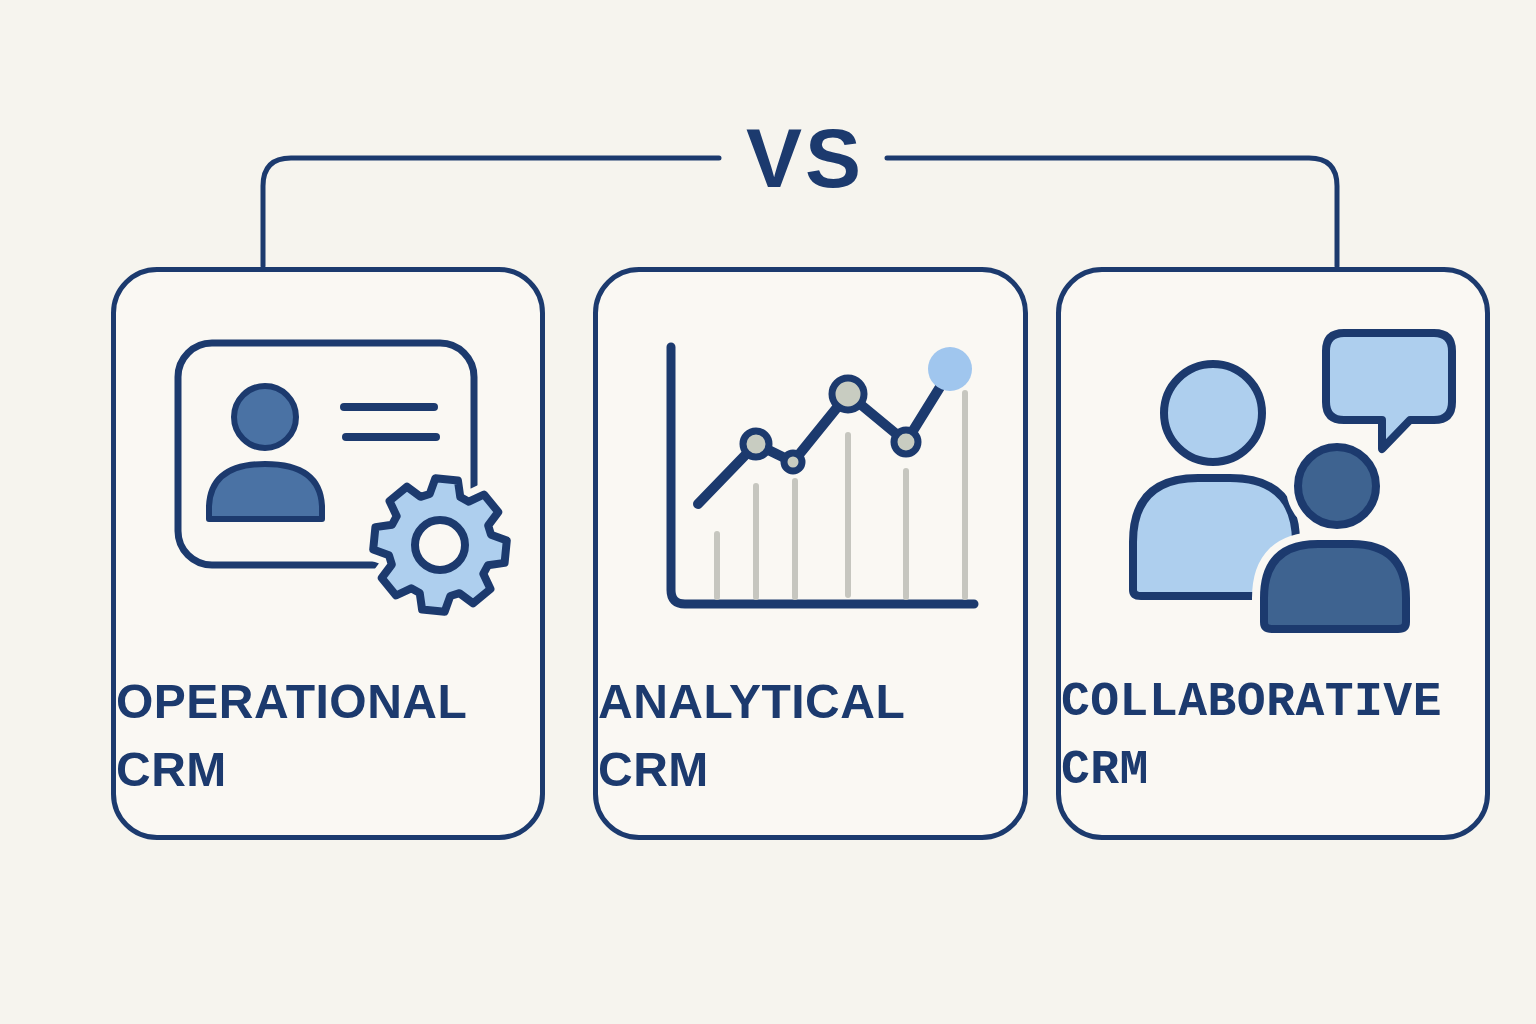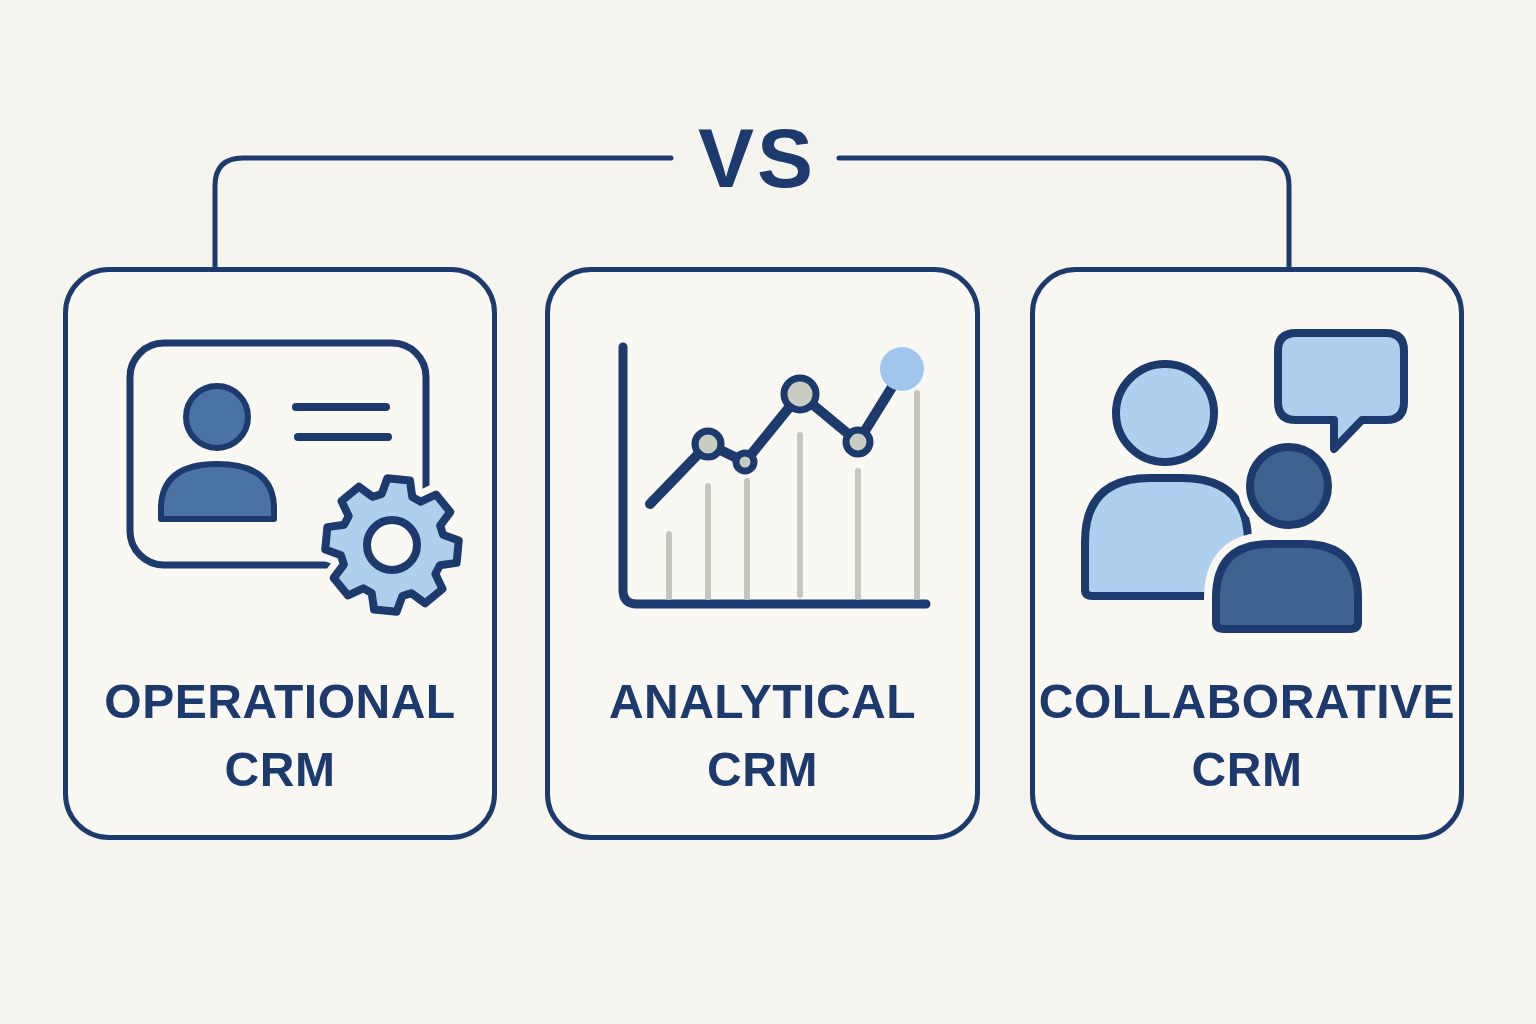--- a/index.html
+++ b/index.html
@@ -12,37 +12,37 @@
     --dark-blue:#3e6390;
     --bar-gray:#c6c6bf;
     --node-gray:#c8ccc1;
   }
   html,body{margin:0;padding:0;}
   body{
     width:1536px;height:1024px;position:relative;overflow:hidden;
     background:var(--background);
     font-family:"Liberation Sans", sans-serif;
   }
-  .canvas{position:absolute;inset:0;}
+  .canvas{position:absolute;inset:0;margin-left:48px;}
   svg.scene{position:absolute;left:0;top:0;pointer-events:none;}
   .connector{stroke:var(--navy);stroke-width:5;fill:none;stroke-linecap:round;}
   .vs{
     position:absolute;left:672px;top:116px;width:170px;text-align:center;
     font-size:84px;font-weight:bold;letter-spacing:3px;color:var(--navy);line-height:1;
   }
   .card{
     position:absolute;top:267px;width:434px;height:573px;box-sizing:border-box;
     background:var(--card-background);
     border:5px solid var(--navy);border-radius:46px;
   }
   .card.c1{left:63px;}
   .card.c2{left:545px;width:435px;padding-left:29px;}
-  .card.c3{left:1030px;}
+  .card.c3{left:1008px;font-family:Liberation Mono, monospace;}
   .card-title{
-    position:absolute;left:0;right:0;top:396px;text-align:center;
+    position:absolute;left:0;right:0;top:396px;
     color:var(--navy);font-weight:bold;font-size:48px;line-height:68px;letter-spacing:0.5px;
   }
   
   .s-navy{stroke:var(--navy);}
   .s-bg{stroke:var(--card-background);}
   .s-gray{stroke:var(--bar-gray);}
   .f-none{fill:none;}
   .f-bg{fill:var(--card-background);}
   .f-light{fill:var(--light-blue);}
   .f-sky{fill:var(--sky-blue);}

